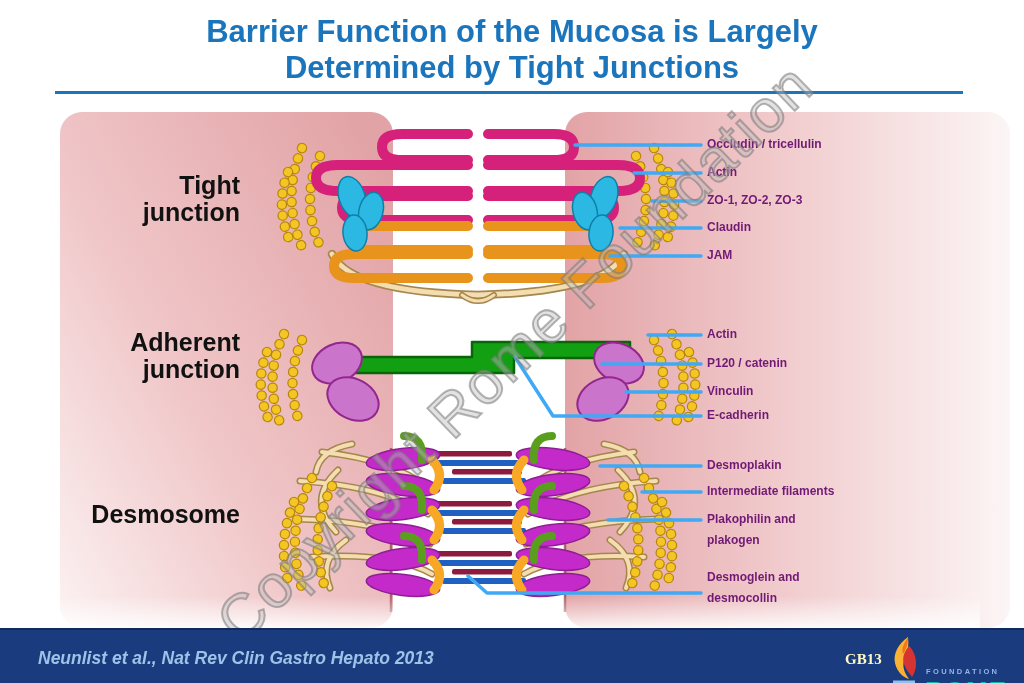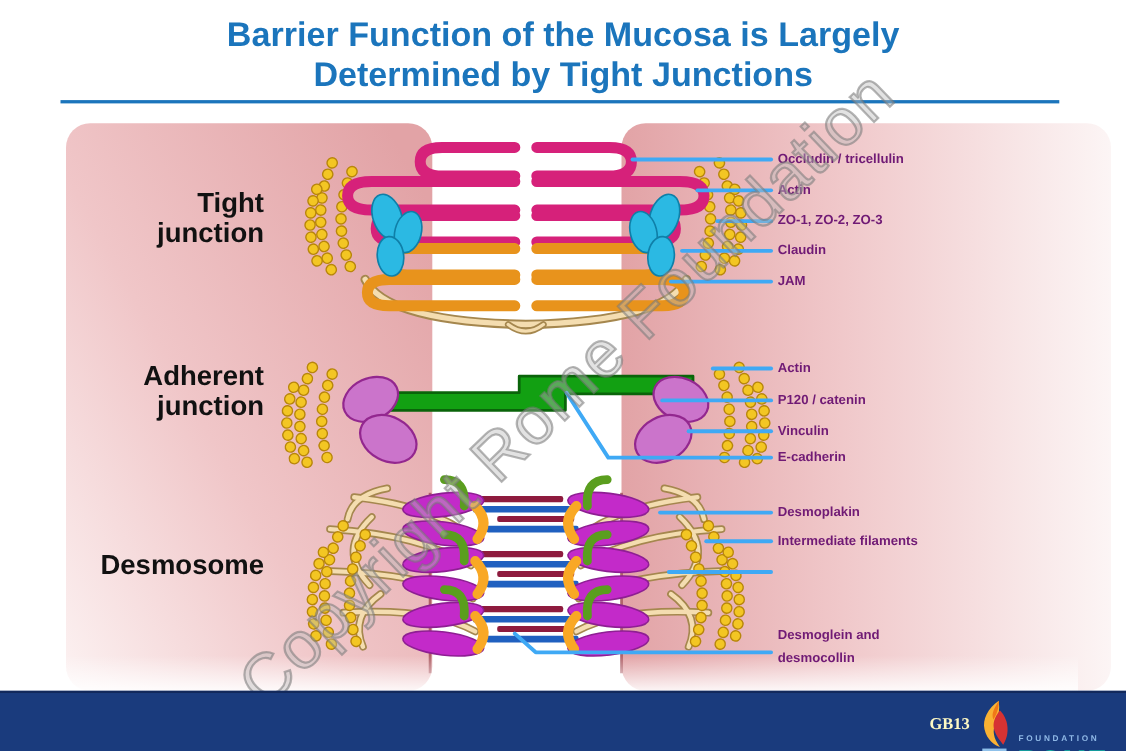--- a/index.html
+++ b/index.html
@@ -224,26 +224,29 @@
   <div class="right-label" style="top:162px;">Actin</div>
   <div class="right-label" style="top:190px;">ZO-1, ZO-2, ZO-3</div>
   <div class="right-label" style="top:245px;">JAM</div>
   <div class="right-label" style="top:217px;">Claudin</div>
   <div class="right-label" style="top:324px;">Actin</div>
   <div class="right-label" style="top:353px;">P120 / catenin</div>
   <div class="right-label" style="top:381px;">Vinculin</div>
   <div class="right-label" style="top:455px;">Desmoplakin</div>
   <div class="right-label" style="top:405px;">E-cadherin</div>
   <div class="right-label" style="top:481px;">Intermediate filaments</div>
+  <div class="right-label pre" style="top:509px;">Plakophilin and
+plakogen</div>
   <div class="right-label pre" style="top:567px;">Desmoglein and
 desmocollin</div>
 
   <div class="watermark">Copyright Rome Foundation</div>
 
   <div class="footer">
+    <div class="citation">Neunlist et al., Nat Rev Clin Gastro Hepato 2013</div>
     <div class="slide-code">GB13</div>
     <div class="logo">
       <svg class="logo-flame" width="30" height="48" viewBox="0 0 30 48">
         <path d="M17,1 C7,8 2,18 4,27 C6,37 14,42 18,43 C12,35 11,28 14,22 C17,16 18,9 17,1 Z" fill="#F9B233"></path>
         <path d="M18,10 C13,16 11,22 13,28 C15,34 19,38 21,41 C25,35 26,27 24,20 C22,14 20,12 18,10 Z" fill="#D63333"></path>
         <path d="M17,1 C13,8 10,12 12,18 C15,14 17,8 17,1 Z" fill="#F07818"></path>
         <rect x="2" y="44.5" width="22" height="2.5" fill="#8FC1EA"></rect>
       </svg>
       <div class="logo-name">ROME</div>
       <div class="logo-sub">FOUNDATION</div>

